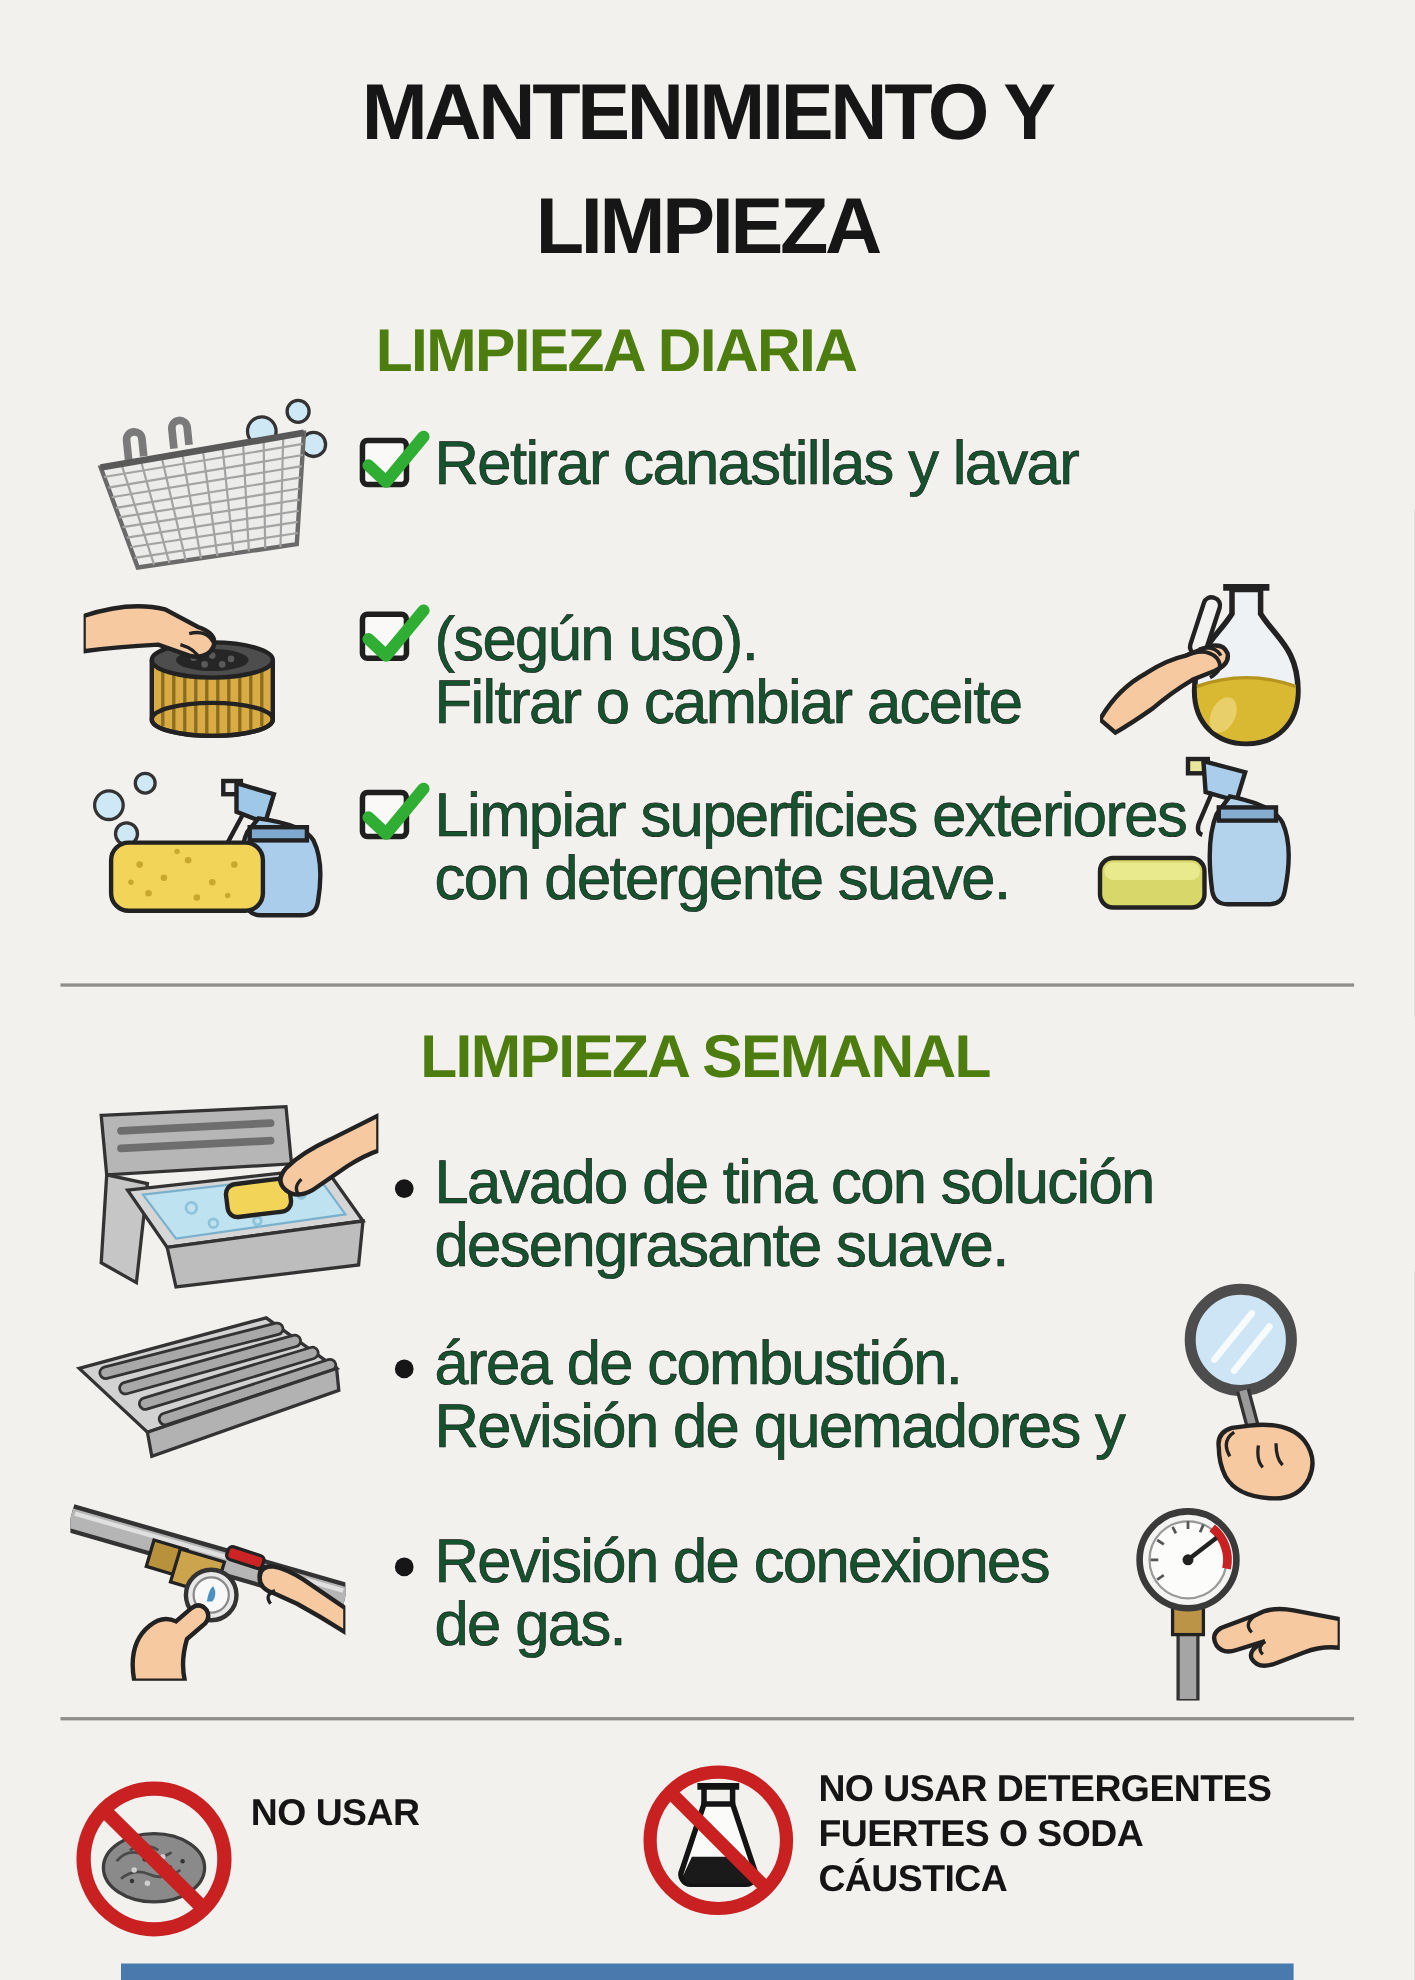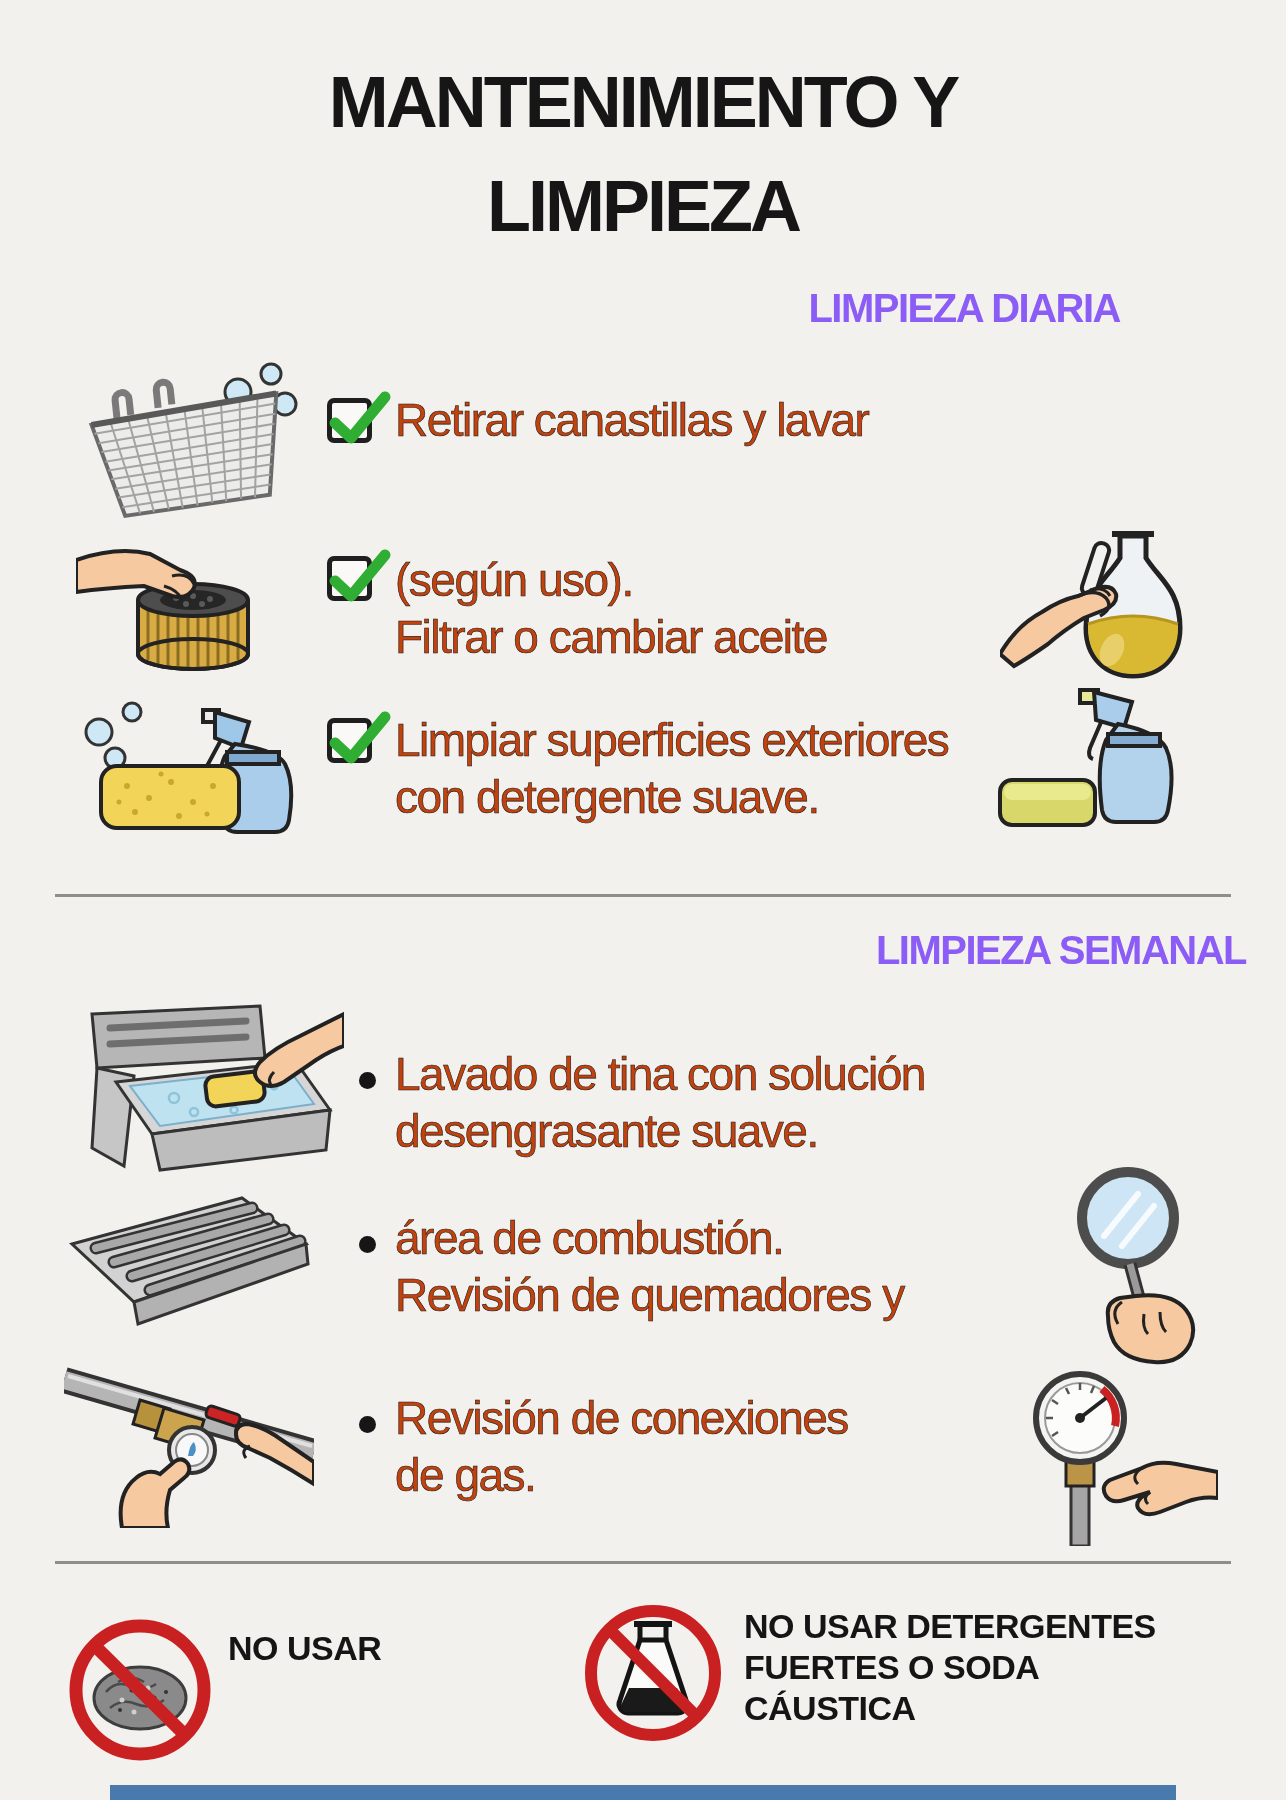--- a/index.html
+++ b/index.html
@@ -7,26 +7,26 @@
     position:relative;width:1286px;height:1800px;margin:0 auto;
     background:#f2f1ee;overflow:hidden;
     font-family:"Liberation Sans",sans-serif;color:#1b1b1b;
   }
   .abs{position:absolute;}
   .title{
     left:0;right:0;top:26px;text-align:center;
     font-size:72px;line-height:104px;font-weight:bold;letter-spacing:-3px;color:#161616;margin-top:24px;
   }
   .sec-heading{
-    font-weight:bold;font-size:40px;letter-spacing:-1.5px;text-align:right;color:#8b5cf6;
+    font-weight:bold;font-size:55px;letter-spacing:-1.5px;text-align:center;color:#4d7c0f;
   }
   .sec-heading.daily{left:0;width:1120px;top:286px;}
   .sec-heading.weekly{left:0;width:1210px;top:928px;margin-left:36px;}
   .item-text{
-    font-size:46px;line-height:57px;letter-spacing:-1.5px;color:#c2410c;
+    font-size:56px;line-height:57px;letter-spacing:-1.5px;color:#14532d;
     -webkit-text-stroke:0.6px #1b1b1b;
   }
   .checkbox{
     width:45px;height:45px;border:5px solid #1f1f1f;border-radius:7px;background:#faf9f7;
     box-sizing:border-box;
   }
   .checkmark{position:absolute;left:-4px;top:-13px;width:64px;height:58px;}
   .bullet{width:17px;height:17px;border-radius:50%;background:#161616;}
   .divider{height:3px;background:#908e8b;}
   .warning-text{

